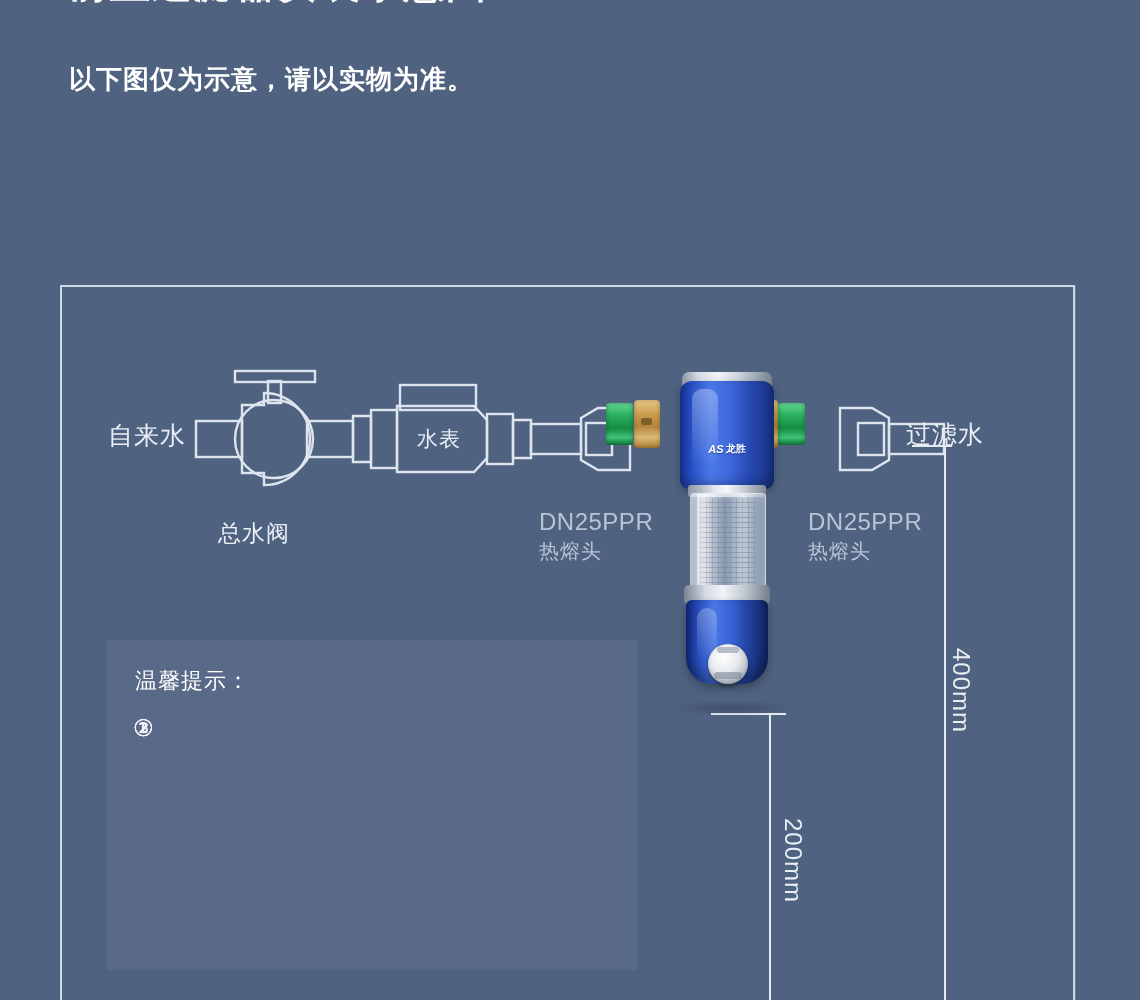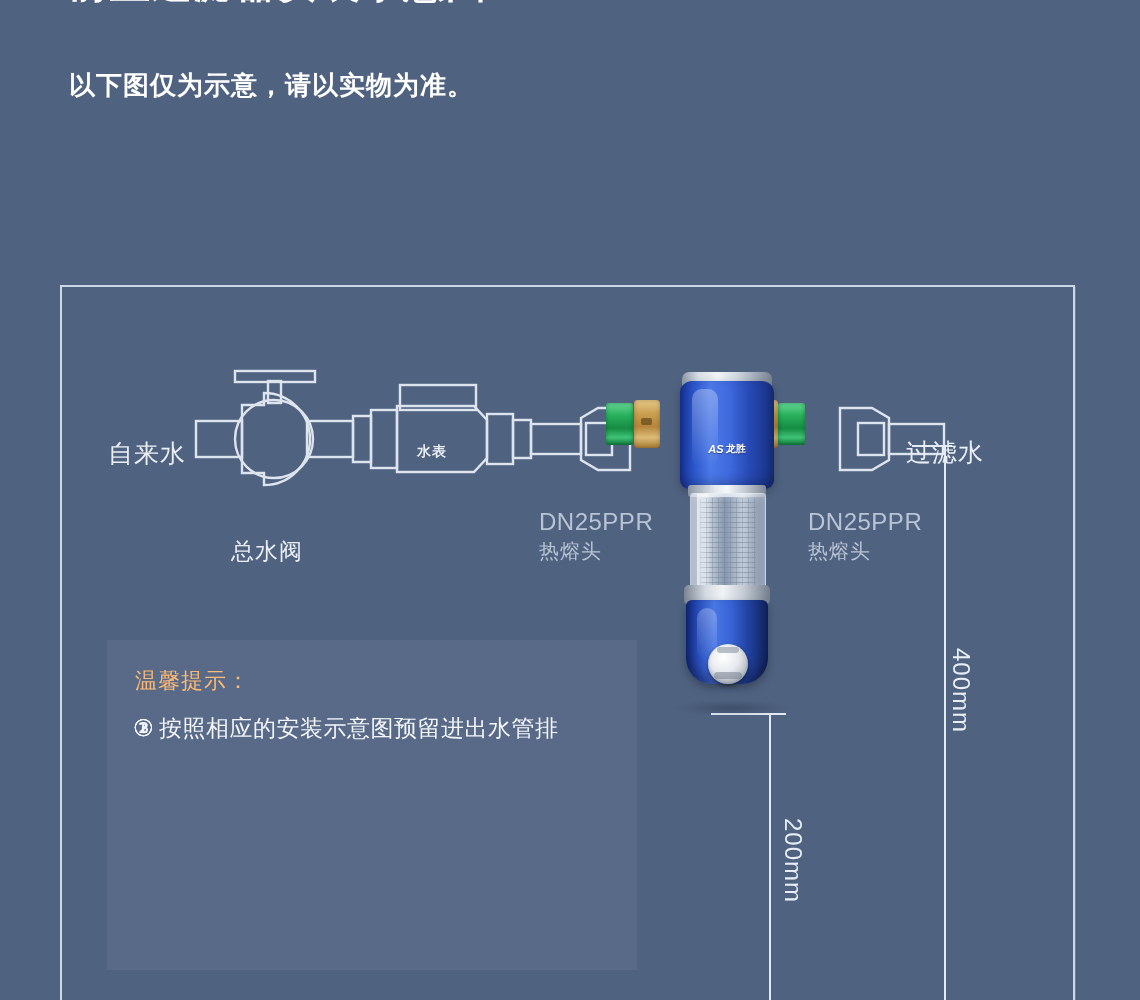--- a/index.html
+++ b/index.html
@@ -19,43 +19,43 @@
     position:absolute;left:68px;top:-40px;
     width:640px;height:46px;overflow:hidden;
   }
   .title-clip .title-text{
     font-size:40px;font-weight:bold;color:#ffffff;
     letter-spacing:2px;line-height:46px;white-space:nowrap;
   }
 
   
   .subtitle{
-    position:absolute;left:69px;top:68px;
+    position:absolute;left:69px;top:62px;
     font-size:26px;font-weight:bold;color:#ffffff;
     letter-spacing:1px;white-space:nowrap;
   }
 
   
   .frame{
     position:absolute;left:60px;top:285px;
     width:1015px;height:760px;
     border:2px solid #cdd8e6;
     box-shadow:1px 1px 0 rgba(255,255,255,.18);
     box-sizing:border-box;
   }
 
   
   .schematic{position:absolute;left:0;top:0;width:1140px;height:1000px;pointer-events:none;}
 
   
-  .lbl{position:absolute;color:#e9eef5;white-space:nowrap;margin-top:18px;}
+  .lbl{position:absolute;color:#e9eef5;white-space:nowrap;}
   .lbl-tapwater{left:108px;top:419px;font-size:25px;letter-spacing:1px;}
   .lbl-filtered {left:906px;top:418px;font-size:25px;letter-spacing:1px;}
-  .lbl-meter    {left:417px;top:425px;font-size:14px;letter-spacing:1px;font-weight:bold;}
-  .lbl-mainvalve{left:231px;top:518px;font-size:23px;letter-spacing:1px;}
+  .lbl-meter    {left:417px;top:425px;font-size:21px;letter-spacing:1px;}
+  .lbl-mainvalve{left:218px;top:518px;font-size:23px;letter-spacing:1px;}
 
   .lbl-ppr{position:absolute;color:#b9c4d4;text-align:left;line-height:1.35;white-space:nowrap;}
   .lbl-ppr .big{font-size:24px;letter-spacing:.5px;display:block;}
   .lbl-ppr .sub{font-size:20px;letter-spacing:1px;display:block;}
   .ppr-left {left:539px;top:506px;}
   .ppr-right{left:808px;top:506px;}
 
   
   .dim-text{
     position:absolute;color:#e9eef5;font-size:24px;letter-spacing:1px;
@@ -64,21 +64,21 @@
   .dim-400{left:975px;top:648px;}
   .dim-200{left:807px;top:818px;}
 
   
   .tips{
     position:absolute;left:107px;top:640px;width:530px;height:330px;
     background:rgba(255,255,255,.055);
     box-sizing:border-box;
     padding:26px 22px 0 26px;
   }
-  .tips-title{font-size:22px;color:#fdba74;margin:0 0 14px 2px;letter-spacing:1px;}
+  .tips-title{font-size:22px;color:#ffffff;margin:0 0 14px 2px;letter-spacing:1px;}
   .tips ol{list-style:none;margin:0;padding:0;}
   .tips li{
     font-size:23px;color:#f2f5f9;line-height:1.62;letter-spacing:.5px;
     text-indent:0;padding-left:26px;position:relative;margin-bottom:2px;
   }
   .tips li .num{position:absolute;left:0;top:0;}
 
   
   .product{position:absolute;left:660px;top:372px;width:130px;height:340px;}
 
@@ -266,17 +266,17 @@
   </div>
 
   <div class="dim-text dim-400">400mm</div>
   <div class="dim-text dim-200">200mm</div>
 
   <div class="tips">
     <div class="tips-title">温馨提示：</div>
     <ol>
       <li><span class="num">①</span></li>
       <li><span class="num">②</span></li>
-      <li><span class="num">③</span><span>按照相应的安装示意图预留进出水管排</span></li>
+      <li><span class="num">③</span></li>
     </ol>
   </div>
 
 </div>
 
 </body></html>

